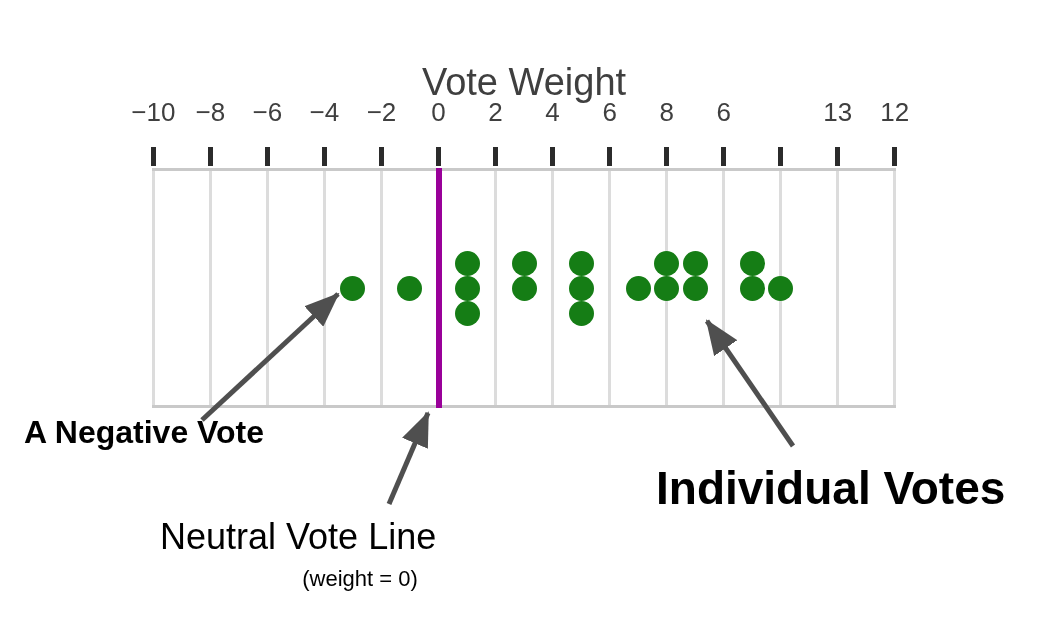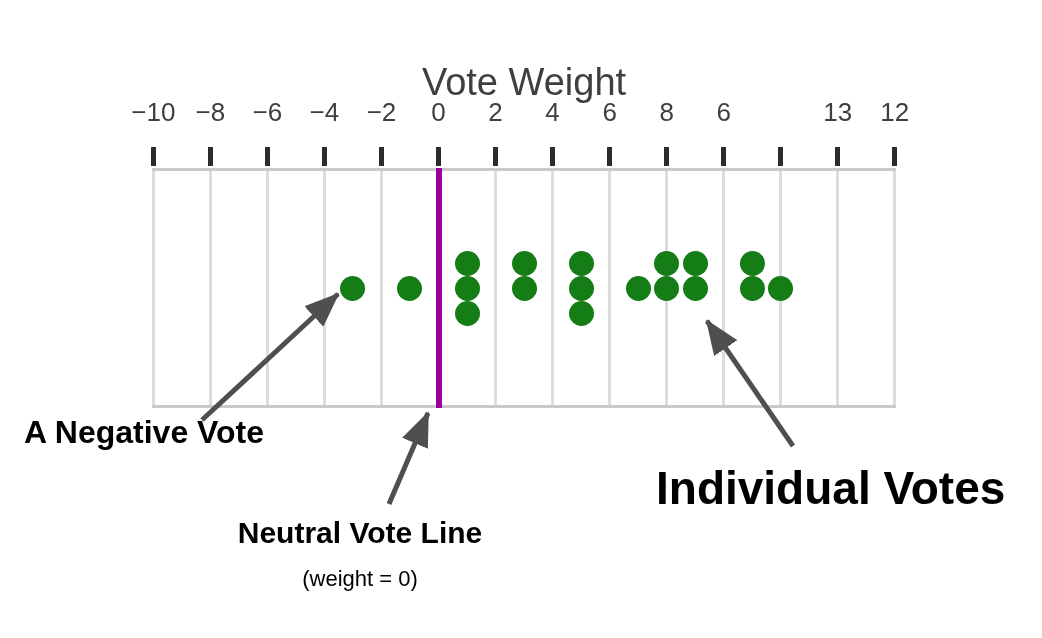--- a/index.html
+++ b/index.html
@@ -34,21 +34,21 @@
   }
   .dot {
     position:absolute; width:25px; height:25px; border-radius:50%;
     background:var(--dot); z-index:3;
   }
   #arrows { position:absolute; left:0; top:0; z-index:4; pointer-events:none; }
   #arrows line { stroke:var(--arrow); stroke-width:5; }
   #arrowhead path { fill:var(--arrow); }
   .ann { position:absolute; color:var(--ann-text); z-index:5; white-space:nowrap; }
   .ann-negative { left:24px; top:414px; font-size:32px; font-weight:bold; }
-  .ann-neutral { left:160px; top:516px; width:400px; text-align:center; font-size:30px; font-weight:bold; }
+  .ann-neutral { left:160px; top:516px; width:400px; text-align:left; font-size:36px; font-weight:normal; }
   .ann-neutral-sub { left:160px; top:566px; width:400px; text-align:center; font-size:22px; }
   .ann-individual { left:656px; top:461px; font-size:46px; font-weight:bold; }
 </style>
 </head>
 <body>
 
 <div id="canvas">
 
   <div class="axis-title">Vote Weight</div>
 

